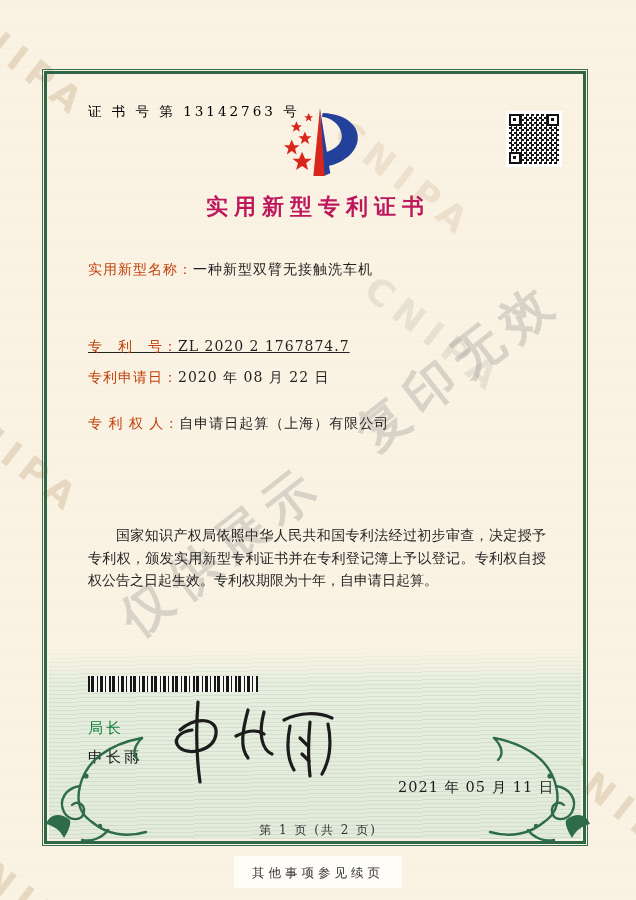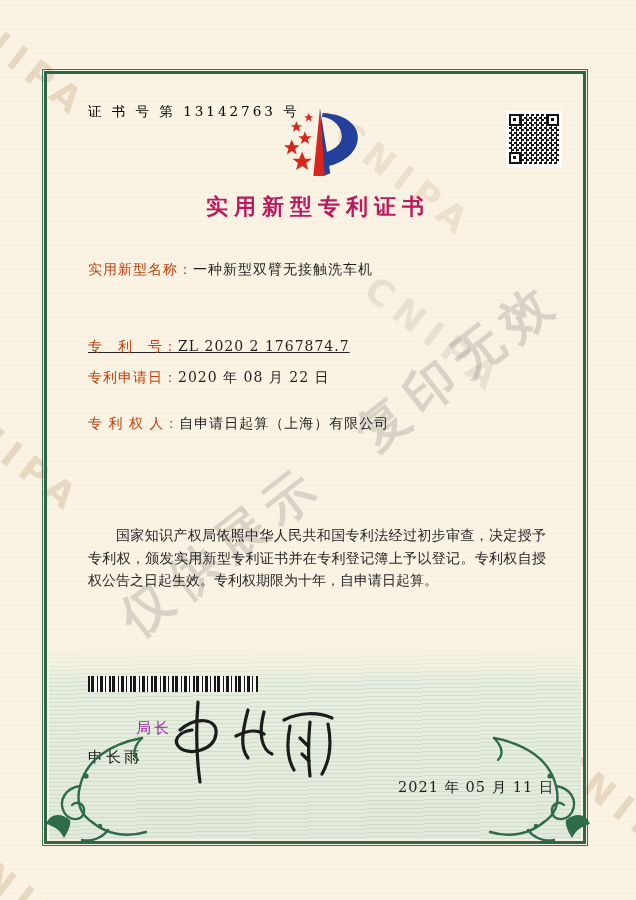--- a/index.html
+++ b/index.html
@@ -66,21 +66,21 @@
   .barcode{
     position:absolute; left:88px; top:676px; width:170px; height:16px;
     background:repeating-linear-gradient(90deg,
       #161616 0 2px, #f6f6f2 2px 3px,
       #161616 3px 6px, #f6f6f2 6px 9px,
       #161616 9px 10px, #f6f6f2 10px 12px,
       #161616 12px 15px, #f6f6f2 15px 17px,
       #161616 17px 18px, #f6f6f2 18px 21px);
   }
   
-  .sig-role{position:absolute; left:88px; top:719px; font-family:"DejaVu Sans","Liberation Sans",sans-serif; font-size:15px; letter-spacing:3px; color:#a21caf;margin-left:48px;}
+  .sig-role{position:absolute; left:88px; top:719px; font-family:"DejaVu Sans","Liberation Sans",sans-serif; font-size:15px; letter-spacing:3px; color:#15803d;}
   .sig-name{position:absolute; left:88px; top:748px; font-family:"DejaVu Sans","Liberation Sans",sans-serif; font-size:15px; letter-spacing:3px; color:#151515;}
   .sig-script{position:absolute; left:152px; top:692px; width:195px; height:98px;}
   .sig-date{position:absolute; left:398px; top:778px; font-size:14.5px; letter-spacing:1px; color:#1d1d1d;}
   .page-num{position:absolute; left:0; right:0; top:822px; text-align:center; font-size:12px; letter-spacing:2px; color:#333;}
   
   .orn{position:absolute; width:112px; height:114px;}
   .orn-l{left:38px; top:732px;}
   .orn-r{left:486px; top:732px; transform:scaleX(-1);}
   
   .note-band{
@@ -168,20 +168,21 @@
       <path d="M132,28 C148,20 166,20 180,26"></path>
       <path d="M138,34 C134,54 136,68 142,78"></path>
       <path d="M176,32 C180,52 178,68 170,82"></path>
       <path d="M158,30 C156,50 156,66 158,84"></path>
       <path d="M148,46 l7,7"></path>
       <path d="M150,62 l7,7"></path>
     </svg>
   </div>
   <div class="sig-date">2021 年 05 月 11 日</div>
 
+  <div class="page-num">第 1 页 (共 2 页)</div>
 
   <div class="orn orn-l">
     <svg viewBox="0 0 112 114" width="112" height="114" fill="none" stroke="#2e6b49" stroke-width="2.4" stroke-linecap="round">
       <path d="M104,6 C72,12 48,28 42,54 C38,70 42,82 54,90"></path>
       <path d="M42,54 C28,56 20,68 26,80 C31,89 44,90 46,80 C47,72 39,68 34,73"></path>
       <path d="M54,90 C68,102 88,106 108,100"></path>
       <path d="M104,6 C96,14 94,22 100,28"></path>
       <path d="M32,88 C22,80 12,82 8,92 C16,94 22,98 26,106 C31,98 33,92 32,88 Z" fill="#2e6b49" stroke="none"></path>
       <circle cx="48" cy="44" r="2.6" fill="#2e6b49" stroke="none"></circle>
       <circle cx="62" cy="94" r="2.2" fill="#2e6b49" stroke="none"></circle>
@@ -194,14 +195,17 @@
       <path d="M42,54 C28,56 20,68 26,80 C31,89 44,90 46,80 C47,72 39,68 34,73"></path>
       <path d="M54,90 C68,102 88,106 108,100"></path>
       <path d="M104,6 C96,14 94,22 100,28"></path>
       <path d="M32,88 C22,80 12,82 8,92 C16,94 22,98 26,106 C31,98 33,92 32,88 Z" fill="#2e6b49" stroke="none"></path>
       <circle cx="48" cy="44" r="2.6" fill="#2e6b49" stroke="none"></circle>
       <circle cx="62" cy="94" r="2.2" fill="#2e6b49" stroke="none"></circle>
       <path d="M70,98 C64,106 54,110 44,108"></path>
     </svg>
   </div>
 
+  <div class="note-band">
+    <span>其他事项参见续页</span>
+  </div>
 
 </div>
 
 </body></html>

